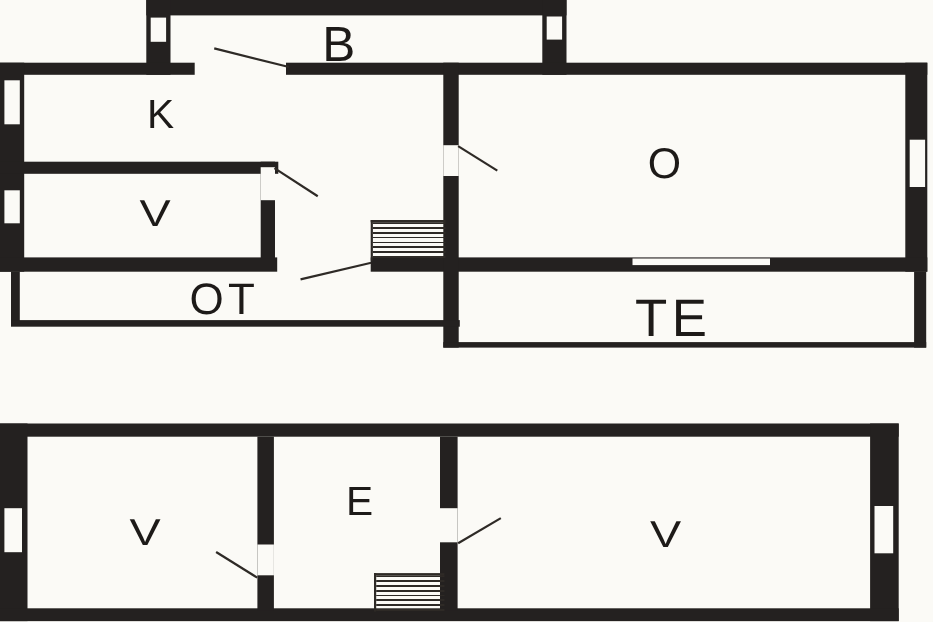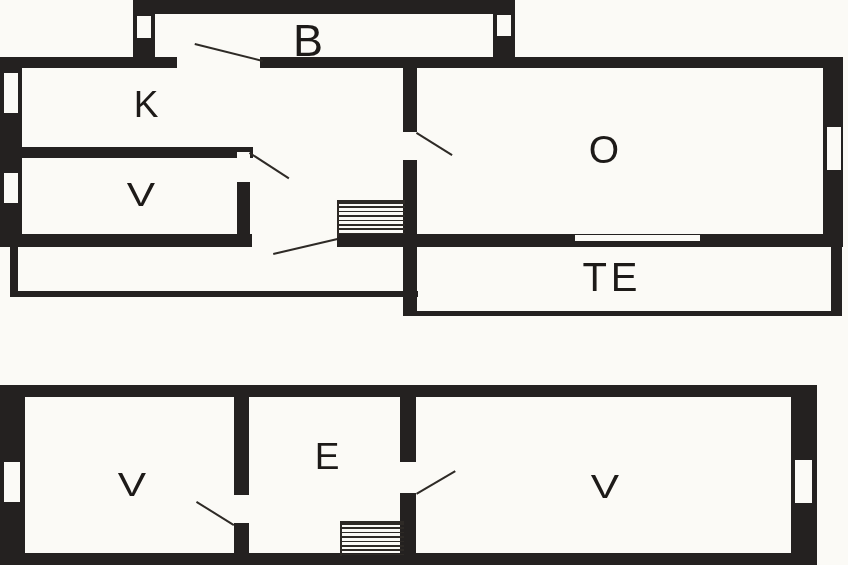--- a/index.html
+++ b/index.html
@@ -81,21 +81,22 @@
 
   <div class="door-line" style="left:195px;top:43px;width:70px;transform:rotate(14deg)"></div>
   <div class="door-line" style="left:250px;top:152px;width:47px;transform:rotate(33deg)"></div>
   <div class="door-line" style="left:417px;top:132px;width:42px;transform:rotate(32deg)"></div>
   <div class="door-line" style="left:273px;top:253px;width:66px;transform:rotate(-13.2deg)"></div>
 
   <span class="room-label" style="left:308px;top:40px;font-size:45px">B</span>
   <span class="room-label" style="left:146px;top:104px;font-size:37px">K</span>
   <span class="room-label wide" style="left:141px;top:194px;font-size:34px">V</span>
   <span class="room-label" style="left:604px;top:149px;font-size:39px">O</span>
-  <span class="room-label" style="left:612px;top:277px;font-size:40px;letter-spacing:4px">TE</span>
+  <span class="room-label" style="left:204px;top:272px;font-size:40px;letter-spacing:4px">OT</span>
+  <span class="room-label" style="left:612px;top:290px;font-size:48px;letter-spacing:4px">TE</span>
 
   <div class="wall" style="left:0;top:385px;width:817px;height:12px"></div>
   <div class="wall" style="left:0;top:385px;width:25px;height:180px"></div>
   <div class="wall" style="left:791px;top:385px;width:26px;height:180px"></div>
   <div class="wall" style="left:0;top:553px;width:817px;height:12px"></div>
 
   <div class="cut" style="left:4px;top:462px;width:16px;height:40px"></div>
   <div class="cut" style="left:795px;top:460px;width:17px;height:43px"></div>
 
   <div class="wall" style="left:234px;top:397px;width:15px;height:158px"></div>

